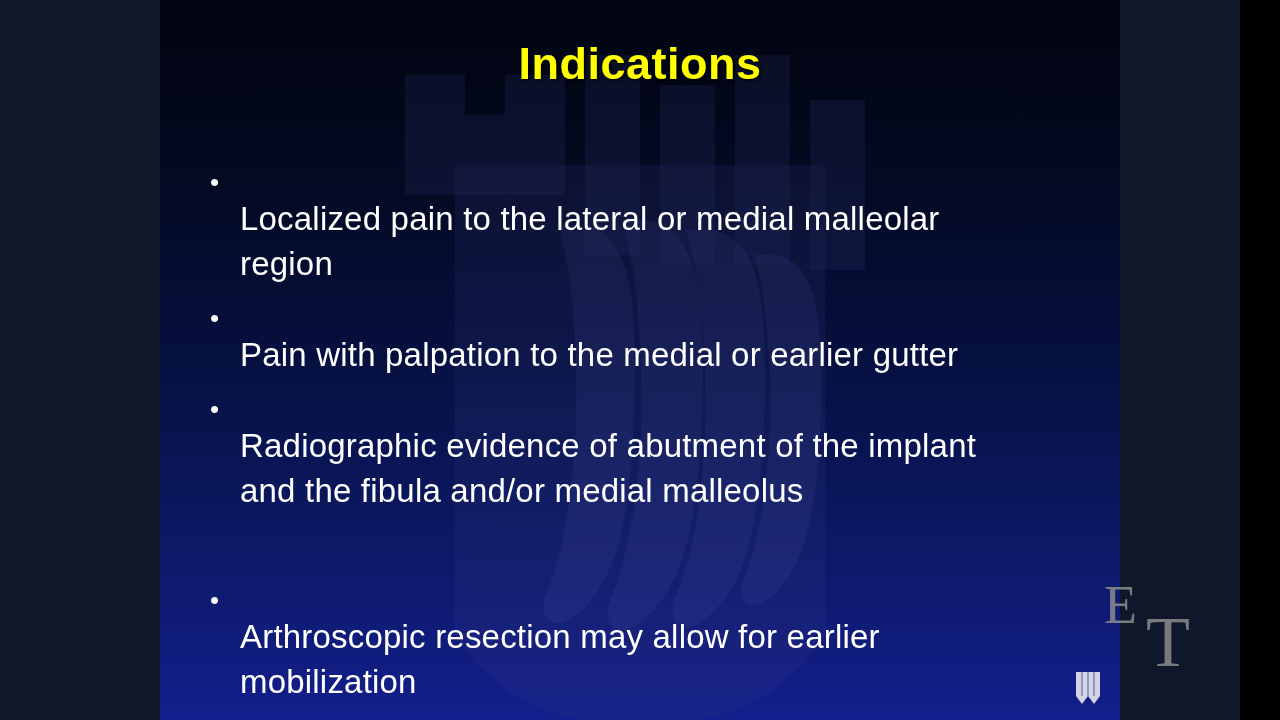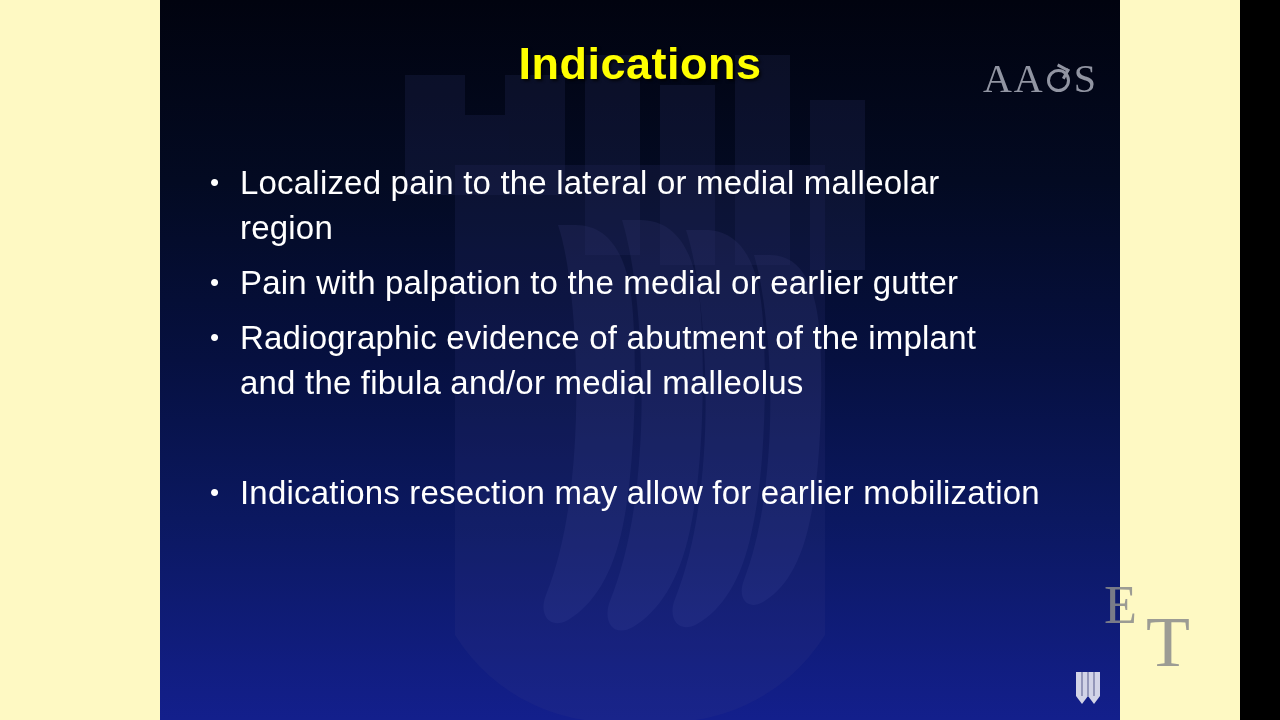--- a/index.html
+++ b/index.html
@@ -10,21 +10,21 @@
     height: 720px;
     overflow: hidden;
   }
   body {
     font-family: "Liberation Sans", sans-serif;
   }
   #stage {
     position: relative;
     width: 1240px;
     height: 720px;
-    background: #fef9c3;
+    background: #0f172a;
   }
   
   #slide {
     position: absolute;
     left: 160px;
     top: 0px;
     width: 960px;
     height: 720px;
     background: linear-gradient(to bottom, #000814 0%, #020a22 22%, #081martin 0%, #0a1752 62%, #12218f 100%);
     overflow: hidden;
@@ -116,20 +116,21 @@
     flex: 0 0 auto;
     width: 30px;
     font-size: 26px;
     line-height: 45px;
     color: #ffffff;
     text-align: left;
   }
   .bullet .txt {
     flex: 1 1 auto;
     max-width: 800px;
+    margin-top: 36px;
   }
   .bullet.spaced {
     margin-top: 65px;
   }
 
   
   .emblem {
     position: absolute;
     right: 18px;
     bottom: 14px;
@@ -184,44 +185,41 @@
       <g fill="#5b5fb0" opacity="0.30">
         <path d="M190 180 c40 0 55 40 58 90 c4 60 2 150 -10 210 c-10 50 -30 80 -55 95 c-18 10 -30 -5 -22 -25 c25 -62 32 -150 30 -230 c-2 -60 -8 -110 -18 -140 z"></path>
         <path d="M255 175 c42 0 58 42 61 95 c4 62 2 155 -11 215 c-11 52 -32 82 -57 97 c-19 11 -31 -5 -23 -26 c26 -64 34 -154 31 -236 c-2 -62 -9 -113 -19 -145 z"></path>
         <path d="M320 185 c40 0 55 40 58 92 c4 60 2 150 -11 208 c-10 50 -30 80 -55 94 c-18 10 -30 -5 -22 -25 c25 -62 33 -149 30 -229 c-2 -60 -9 -110 -19 -140 z"></path>
         <path d="M385 210 c34 0 47 36 50 82 c3 53 1 132 -10 183 c-9 44 -26 70 -47 82 c-16 9 -26 -4 -19 -22 c21 -55 28 -131 26 -202 c-2 -53 -8 -97 -16 -123 z"></path>
       </g>
     </svg>
 
     <div class="slide-title">Indications</div>
 
-    <div class="aaos-logo">
-      <span>AA</span><span class="ring"></span><span>S</span>
-    </div>
 
     <div class="bullets">
 
       <div class="bullet">
         <span class="dot">•</span>
         <span class="txt">Localized pain to the lateral or medial malleolar region</span>
       </div>
 
       <div class="bullet">
         <span class="dot">•</span>
         <span class="txt">Pain with palpation to the medial or earlier gutter</span>
       </div>
 
       <div class="bullet">
         <span class="dot">•</span>
         <span class="txt">Radiographic evidence of abutment of the implant and the fibula and/or medial malleolus</span>
       </div>
 
       <div class="bullet spaced">
         <span class="dot">•</span>
-        <span class="txt">Indications resection may allow for earlier mobilization</span>
+        <span class="txt">Arthroscopic resection may allow for earlier mobilization</span>
       </div>
 
     </div>
 
     <svg class="emblem" viewBox="0 0 28 36" xmlns="http://www.w3.org/2000/svg">
       <path d="M2 2 h24 v24 l-6 8 l-6 -8 l-6 8 l-6 -8 z" fill="#e8e8f2" opacity="0.9"></path>
       <path d="M8 2 v24" stroke="#6b6f9c" stroke-width="1.2" fill="none"></path>
       <path d="M14 2 v24" stroke="#6b6f9c" stroke-width="1.2" fill="none"></path>
       <path d="M20 2 v24" stroke="#6b6f9c" stroke-width="1.2" fill="none"></path>
     </svg>

